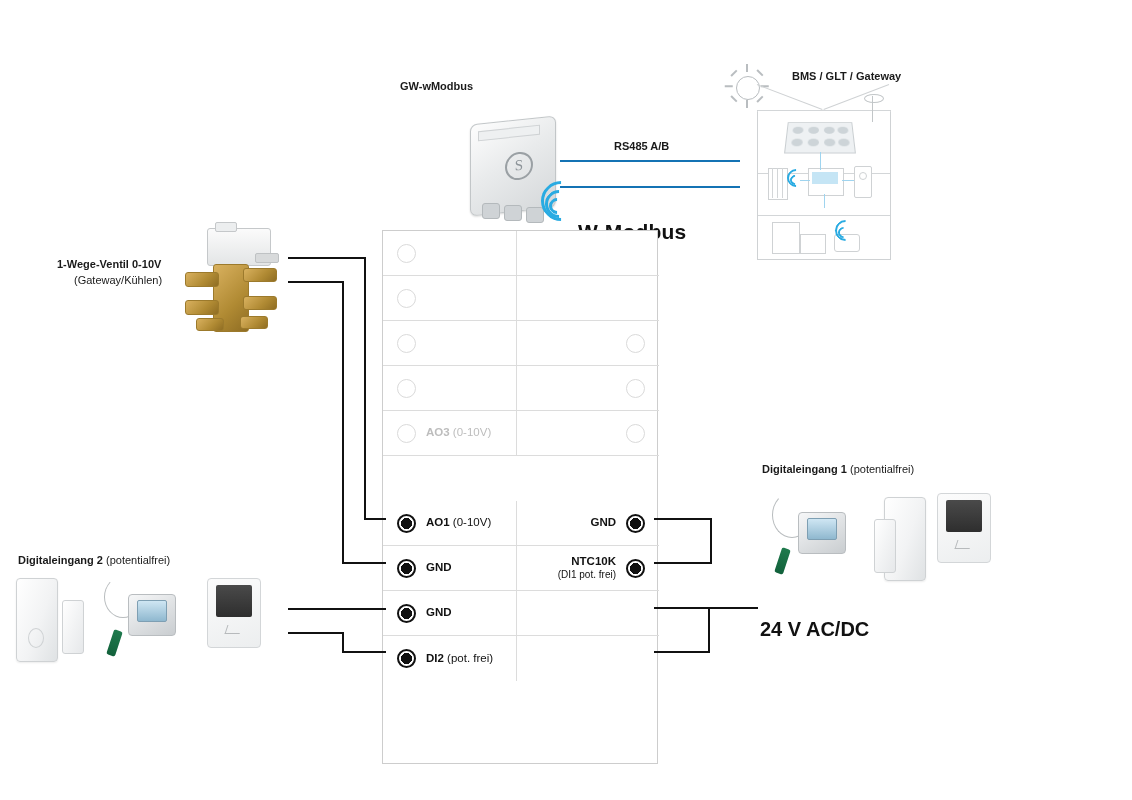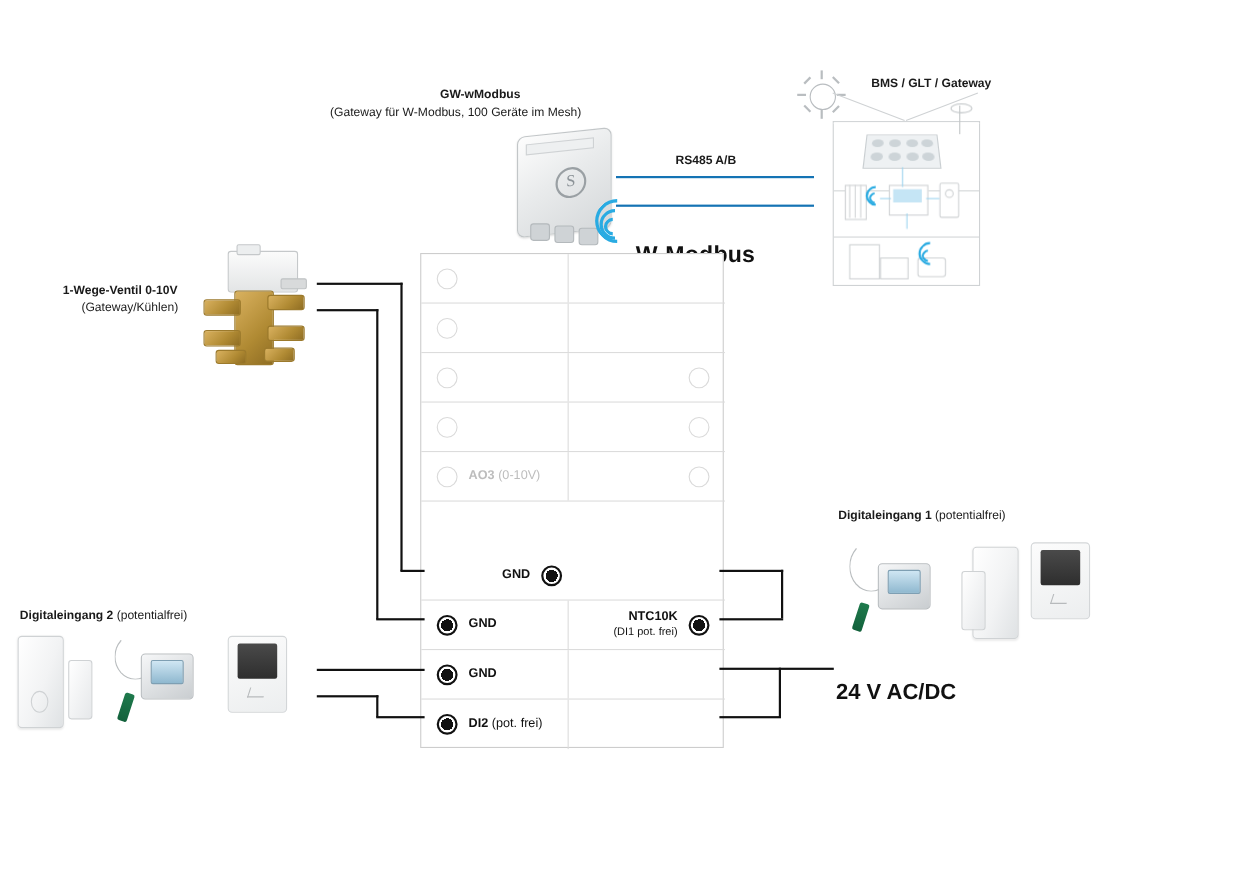--- a/index.html
+++ b/index.html
@@ -19,21 +19,21 @@
   .lbl.b{font-weight:bold;}
   .lbl.c{text-align:left;}
   .small{font-size:10px;}
   .grey{color:#9a9a9a;}
 
   .wm-title{font-size:21px;font-weight:bold;letter-spacing:.2px;color:#111;}
   .volt-title{font-size:20px;font-weight:bold;color:#111;}
 
   
   .block{
-    position:absolute;left:382px;top:230px;width:276px;height:450px;
+    position:absolute;left:382px;top:230px;width:276px;height:534px;
     border:1px solid #cdcdcd;background:#fff;
     box-sizing:border-box;
   }
   .row{
     position:absolute;left:0;width:276px;height:45px;
     border-bottom:1px solid #dcdcdc;box-sizing:border-box;
     display:flex;
   }
   .row:last-child{border-bottom:none;}
   .cellL,.cellR{
@@ -165,21 +165,20 @@
     position:absolute;width:9px;height:26px;border-radius:2px;
     background:linear-gradient(180deg,#1f7a4d,#12613b);
   }
 </style>
 </head>
 <body>
 
 <div class="canvas">
 
   <div class="abs lbl b c" style="left:400px;top:80px;width:250px;">GW-wModbus</div>
-  <div class="abs lbl c" style="left:300px;top:96px;width:450px;">(Gateway für W-Modbus, 100 Geräte im Mesh)</div>
 
   <div class="gw-body"></div>
   <div class="gw-logo">S</div>
   <div class="gw-cap abs" style="left:482px;top:203px;width:16px;height:14px;"></div>
   <div class="gw-cap abs" style="left:504px;top:205px;width:16px;height:14px;"></div>
   <div class="gw-cap abs" style="left:526px;top:207px;width:16px;height:14px;"></div>
   <div class="abs" style="left:478px;top:128px;width:60px;height:8px;background:#eef0f1;border:1px solid #cfd2d4;transform:skewY(-6deg);"></div>
 
   <div class="wifi" style="left:545px;top:176px;width:44px;height:44px;">
     <span style="left:4px;top:22px;width:10px;height:10px;"></span>
@@ -324,20 +323,27 @@
           <span class="nrm">(0-10V)</span>
         </span>
       </div>
       <div class="cellR">
         <span class="term faint"></span>
       </div>
     </div>
 
 
     <div class="row" style="top:270px;">
+      <div class="cellL">
+        <span class="term on"></span>
+        <span class="tlabel">
+          <span>AO1</span>
+          <span class="nrm">(0-10V)</span>
+        </span>
+      </div>
       <div class="cellR">
         <span class="tlabel">GND</span>
         <span class="term on"></span>
       </div>
     </div>
 
     <div class="row" style="top:315px;">
       <div class="cellL">
         <span class="term on"></span>
         <span class="tlabel">GND</span>

